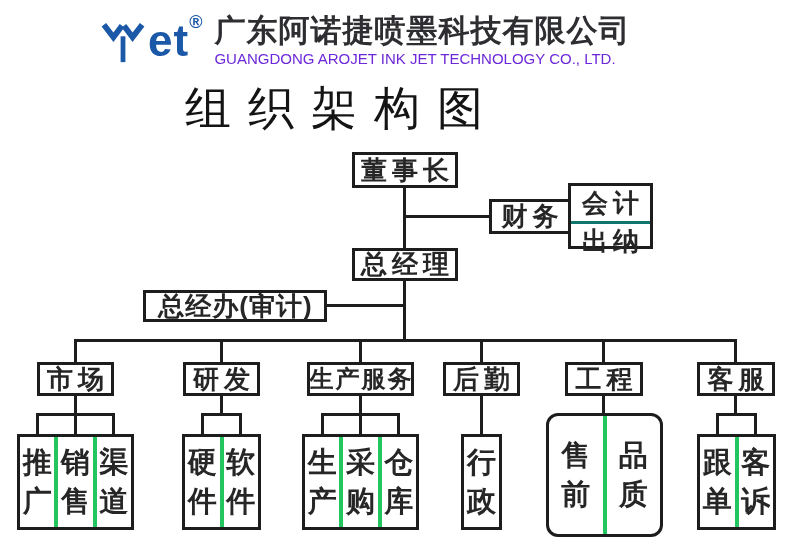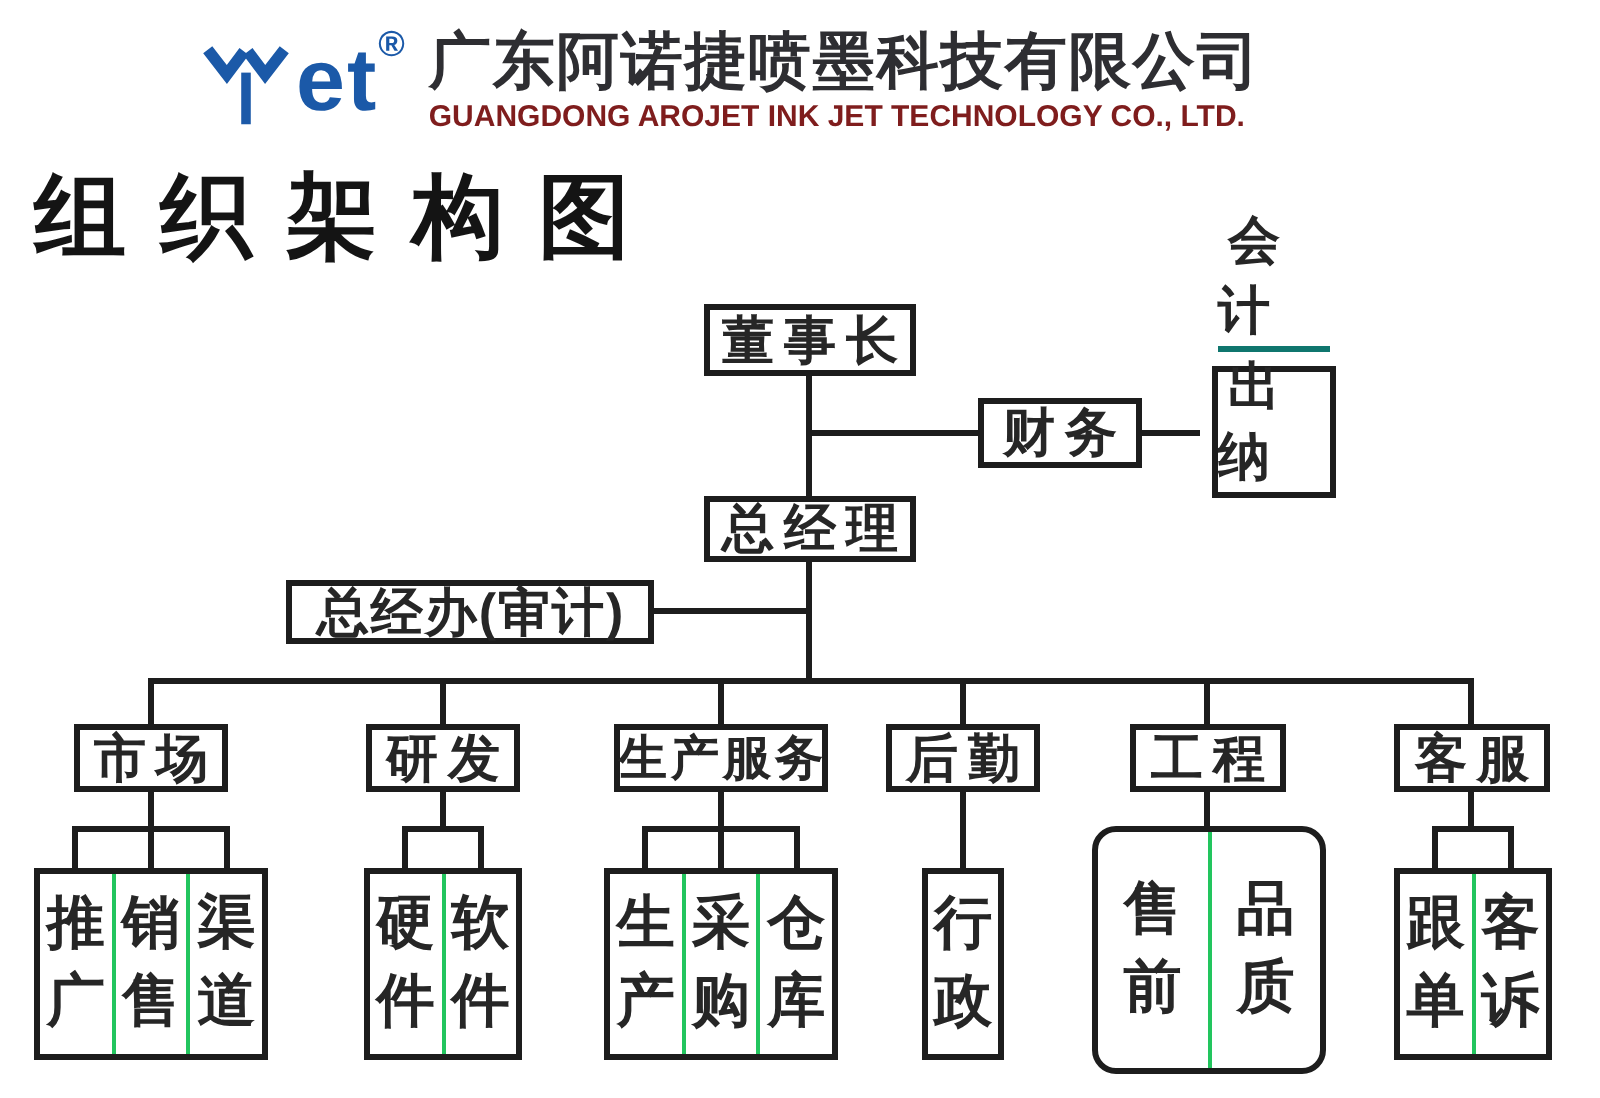--- a/index.html
+++ b/index.html
@@ -8,25 +8,25 @@
     font-family:"Liberation Sans","DejaVu Sans",sans-serif;
   }
   
   .brand{position:absolute;top:13px;left:96px;display:flex;align-items:flex-start;}
   .logo{display:flex;align-items:flex-start;color:#1b59a8;line-height:1;}
   .logo-word{font-size:44px;font-weight:800;letter-spacing:1px;margin-top:6px;}
   .leaf{width:46px;height:44px;margin:8px 2px 0 4px;}
   .reg{font-size:18px;font-weight:700;color:#1b59a8;margin-top:0;}
   .company{margin-left:12px;}
   .company-cn{font-size:31px;font-weight:700;color:#2e2e32;letter-spacing:1px;line-height:36px;white-space:nowrap;}
-  .company-en{font-size:15px;font-weight:700;color:#7f1d1d;letter-spacing:0px;margin-top:1px;white-space:nowrap;}
+  .company-en{font-size:15px;font-weight:400;color:#6d28d9;letter-spacing:0px;margin-top:1px;white-space:nowrap;}
   
   .title{
-    position:absolute;top:78px;left:0;width:668px;margin:0;
-    font-size:46px;font-weight:700;color:#141414;letter-spacing:17px;text-indent:17px;
+    position:absolute;top:78px;left:0;width:668px;text-align:center;margin:0;
+    font-size:46px;font-weight:400;color:#141414;letter-spacing:17px;text-indent:17px;
   }
   
   .chart{position:absolute;left:0;top:0;width:800px;height:549px;}
   .ln{position:absolute;background:#1d1d1d;z-index:1;}
   .node{
     position:absolute;box-sizing:border-box;background:#fff;border:3px solid #1d1d1d;z-index:2;
     display:flex;align-items:center;justify-content:center;
     color:#262626;font-weight:600;font-size:26px;letter-spacing:5px;text-indent:5px;white-space:nowrap;
   }
   .node.wide{font-size:24px;letter-spacing:2px;text-indent:2px;}
@@ -41,21 +41,21 @@
   }
   .stack .row + .row{border-top:3px solid #0f766e;}
   .sub-group{
     position:absolute;box-sizing:border-box;background:#fff;border:3px solid #1d1d1d;z-index:2;
     display:flex;flex-direction:row;
   }
   .sub{
     flex:1;display:flex;align-items:center;justify-content:center;text-align:center;
     word-break:break-all;line-height:39px;font-size:29px;font-weight:600;color:#262626;
   }
-  .sub + .sub{border-left:2px solid #22c55e;text-align:center;}
+  .sub + .sub{border-left:4px solid #22c55e;text-align:center;}
 </style>
 </head>
 <body>
 
 <div class="page">
 
   <header class="brand">
     <div class="logo">
       <svg class="leaf" viewBox="0 0 46 46" aria-hidden="true">
         <polyline points="3,4 13,17 22,5" fill="none" stroke="#1b59a8" stroke-width="6"></polyline>
@@ -110,21 +110,21 @@
     <i class="ln" style="left:640px;top:413px;width:3px;height:21px;"></i>
 
     <i class="ln" style="left:734px;top:396px;width:3px;height:20px;"></i>
     <i class="ln" style="left:716px;top:413px;width:41px;height:3px;"></i>
     <i class="ln" style="left:716px;top:413px;width:3px;height:21px;"></i>
     <i class="ln" style="left:754px;top:413px;width:3px;height:21px;"></i>
 
     <div class="node" style="left:352px;top:152px;width:106px;height:36px;">董事长</div>
 
     <div class="node" style="left:489px;top:199px;width:82px;height:35px;text-align:right;">财务</div>
-    <div class="stack" style="left:606px;top:183px;width:62px;height:66px;justify-content:flex-end;">
+    <div class="stack" style="left:568px;top:183px;width:85px;height:66px;">
       <div class="row">会计</div>
       <div class="row">出纳</div>
     </div>
 
     <div class="node" style="left:352px;top:248px;width:106px;height:33px;">总经理</div>
 
     <div class="node gmoffice" style="left:143px;top:290px;width:184px;height:32px;">总经办(审计)</div>
 
     <div class="node" style="left:37px;top:362px;width:77px;height:34px;">市场</div>
     <div class="node" style="left:183px;top:362px;width:77px;height:34px;">研发</div>

